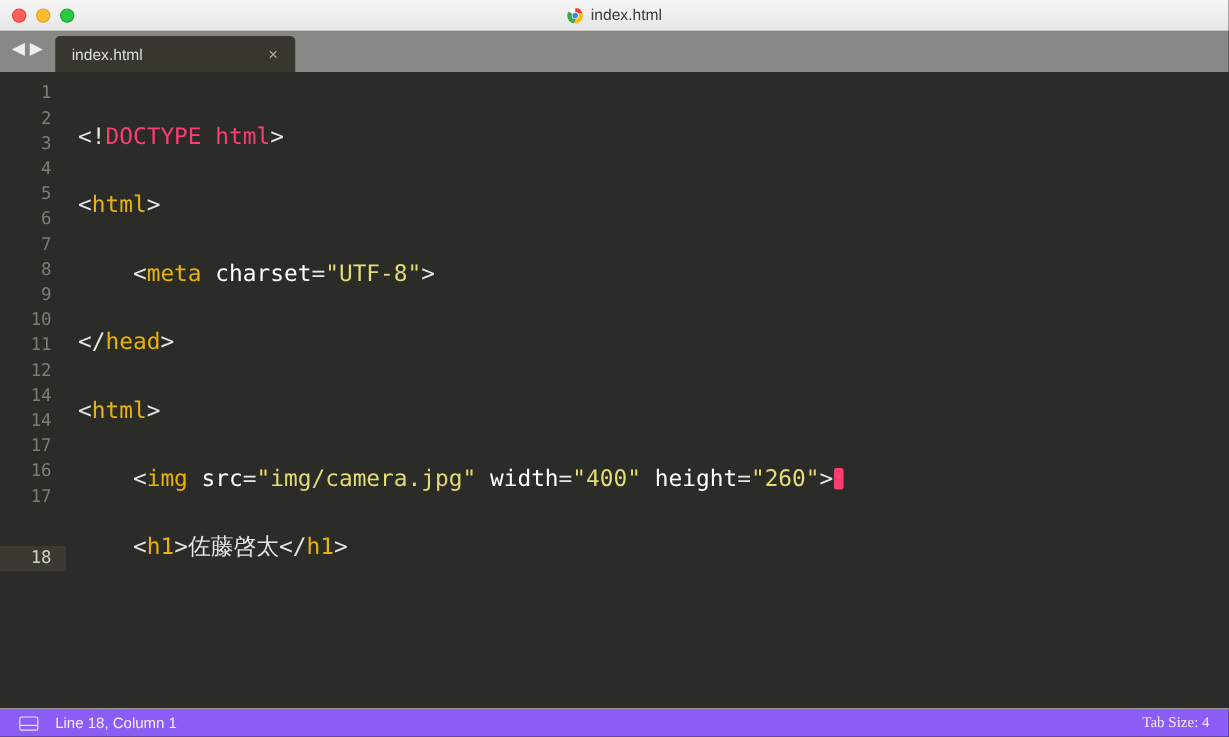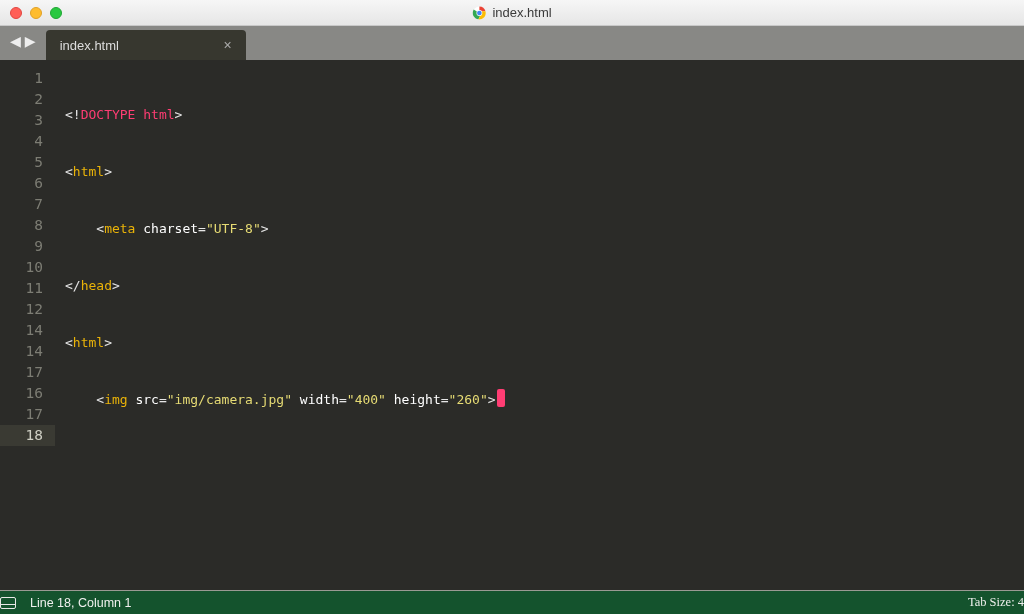--- a/index.html
+++ b/index.html
@@ -102,31 +102,31 @@
     color: #7d7d74;
     padding-top: 8px;
     user-select: none;
   }
   .gutter .ln {
     height: 21px;
     line-height: 21px;
     padding-right: 12px;
     font-size: 14.5px;
   }
-  .gutter .ln.current { background: #3a3a33; color: #cfcfc4; }
+  .gutter .ln.current { background: #3a3a33; color: #cfcfc4; margin-top: 30px; }
   .code {
     flex: 1;
     padding-top: 8px;
     white-space: pre;
     position: relative;
   }
   .code .line {
     height: 21px;
     line-height: 21px;
-    font-size: 13px;
+    font-size: 19px;
     padding-left: 10px;
   }
 
   
   .punc  { color: #e6e6e6; }
   .tag   { color: #eab308; }
   .attr  { color: #ffffff; }
   .str   { color: #e6db74; }
   .text  { color: #e6e6e6; }
   .doctkw{ color: #ff3d73; }
@@ -137,27 +137,27 @@
     height: 18px;
     background: #ff3d73;
     border-radius: 2px;
     vertical-align: -3px;
     margin-left: 1px;
   }
 
   
   .statusbar {
     height: 24px;
-    background: #14532d;
+    background: #8b5cf6;
     color: #f0f0ee;
     display: flex;
     align-items: center;
     font-family: -apple-system, "Helvetica Neue", Arial, sans-serif;
     font-size: 12.5px;
-    padding: 0 0;
+    padding: 0 16px;
     border-top: 1px solid #9a9a93;
   }
   .panel-icon {
     width: 16px; height: 12px;
     border: 1.4px solid #e8e8e6;
     border-radius: 2px;
     margin-right: 14px;
     position: relative;
   }
   .panel-icon::after {
@@ -222,20 +222,21 @@
       <div class="ln">17</div>
       <div class="ln current">18</div>
     </div>
   <div class="code">
     <div class="line"><span class="punc">&lt;!</span><span class="doctkw">DOCTYPE html</span><span class="punc">&gt;</span></div>
     <div class="line"><span class="punc">&lt;</span><span class="tag">html</span><span class="punc">&gt;</span></div>
     <div class="line">    <span class="punc">&lt;</span><span class="tag">meta</span><span> </span><span class="attr">charset</span><span class="punc">=</span><span class="str">"</span><span class="str">UTF-8</span><span class="str">"</span><span class="punc">&gt;</span></div>
     <div class="line"><span class="punc">&lt;/</span><span class="tag">head</span><span class="punc">&gt;</span></div>
     <div class="line"><span class="punc">&lt;</span><span class="tag">html</span><span class="punc">&gt;</span></div>
     <div class="line">    <span class="punc">&lt;</span><span class="tag">img</span><span> </span><span class="attr">src</span><span class="punc">=</span><span class="str">"</span><span class="str">img/camera.jpg</span><span class="str">"</span><span> </span><span class="attr">width</span><span class="punc">=</span><span class="str">"</span><span class="str">400</span><span class="str">"</span><span> </span><span class="attr">height</span><span class="punc">=</span><span class="str">"</span><span class="str">260</span><span class="str">"</span><span class="punc">&gt;</span><span class="cursor"></span></div>
+    <div class="line">    <span class="punc">&lt;</span><span class="tag">h1</span><span class="punc">&gt;</span><span class="text">佐藤啓太</span><span class="punc">&lt;/</span><span class="tag">h1</span><span class="punc">&gt;</span></div>
     
     
     
     
     
     
     
     
     
   </div>

